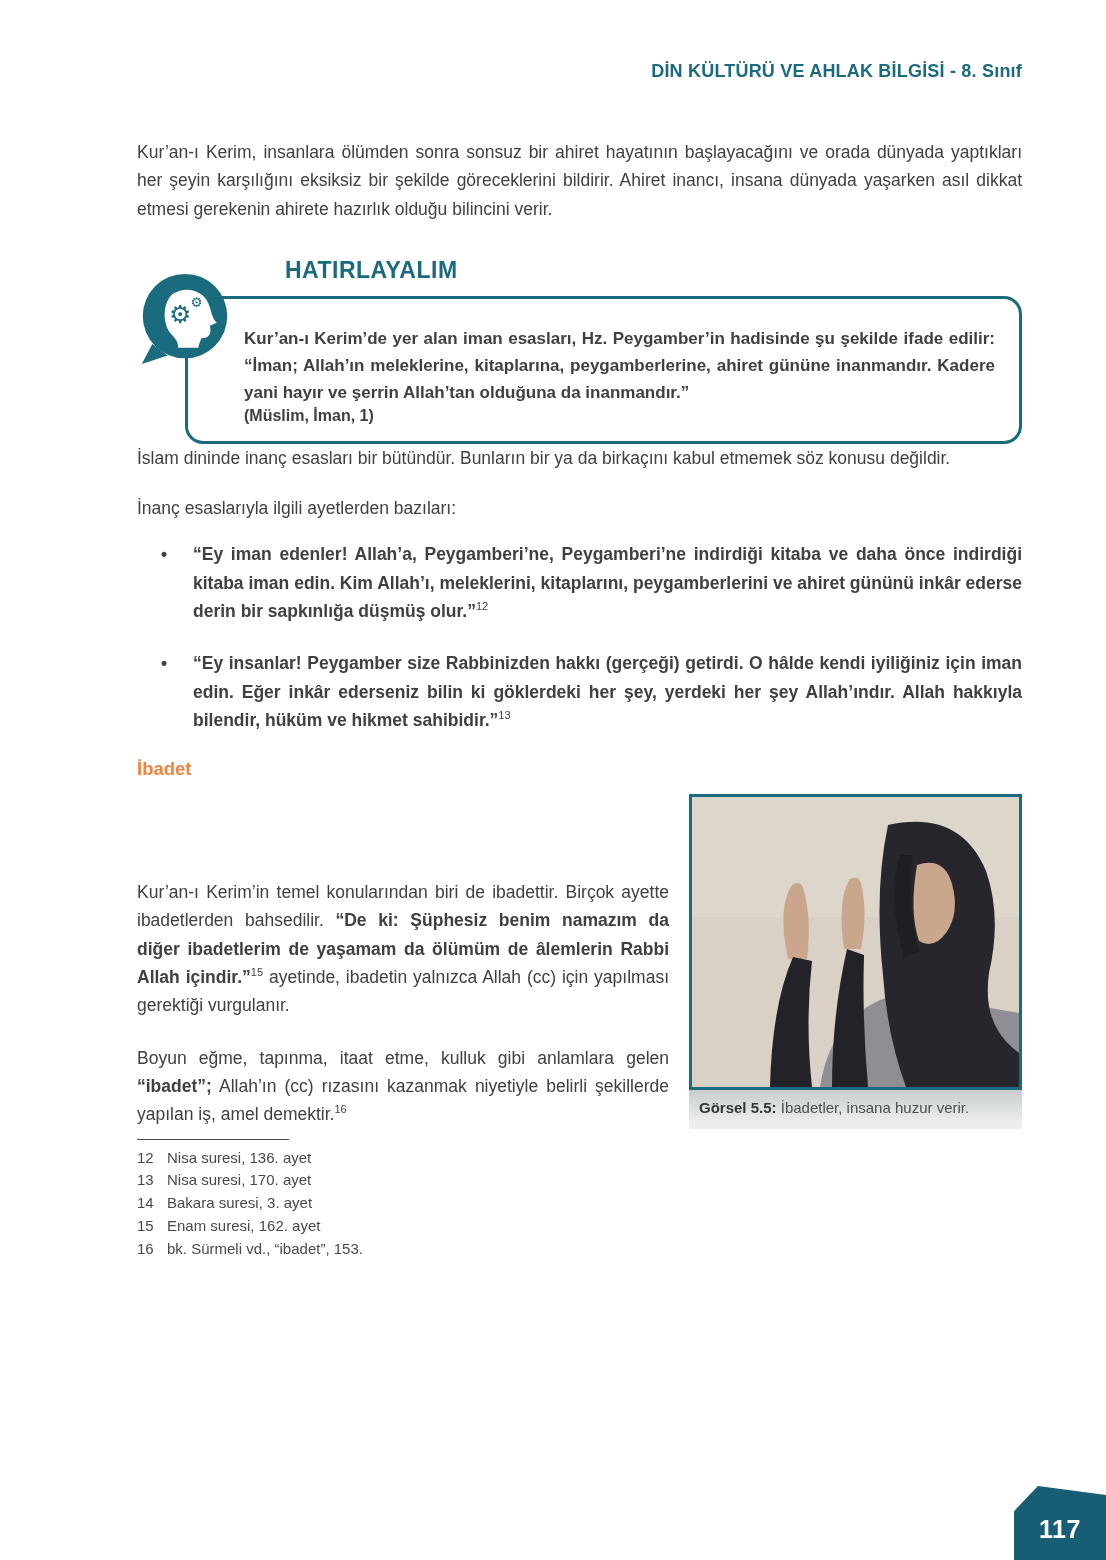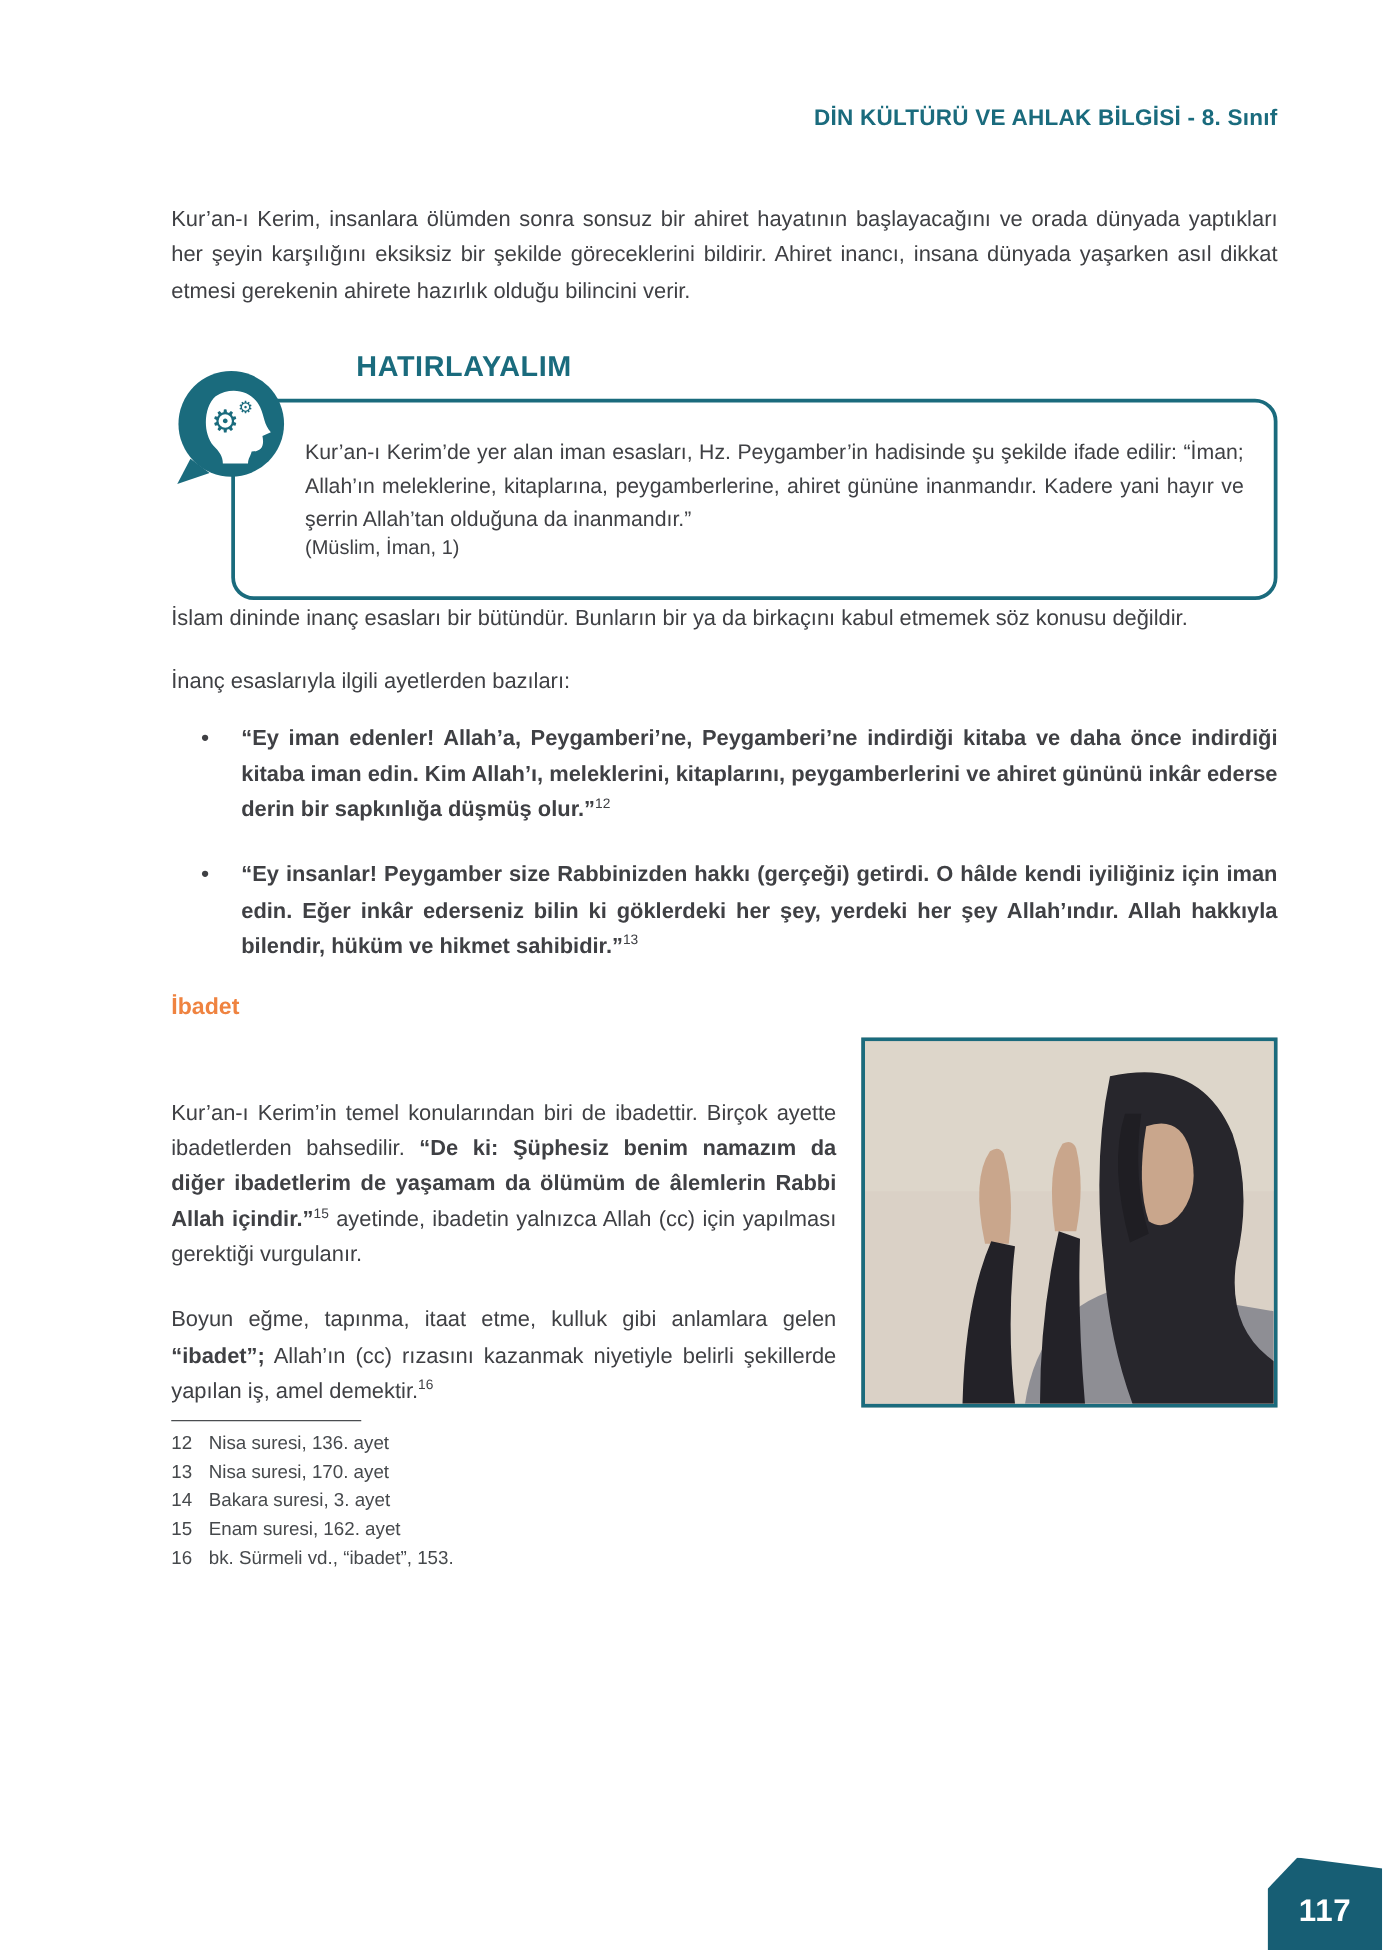--- a/index.html
+++ b/index.html
@@ -17,21 +17,21 @@
   .page{
     position:relative;
     width:1106px;height:1560px;
     background:#ffffff;
     overflow:hidden;
   }
   .content{
     padding:0 84px 0 137px;
   }
   .header{
-    margin-top:84px;
+    margin-top:61px;
     text-align:right;
     color:var(--teal);
     font-weight:bold;
     font-size:18px;
     letter-spacing:.2px;
   }
   p.para, .intro{
     font-size:17.5px;
     line-height:1.62;
     text-align:justify;
@@ -45,21 +45,22 @@
     color:var(--teal);
     font-weight:bold;
     font-size:23px;
     letter-spacing:.5px;
     margin-bottom:12px;
   }
   .reminder-box{
     margin-left:48px;
     border:3px solid var(--teal);
     border-radius:18px;
-    padding:26px 24px 29px 56px;
+    padding:26px 24px 16px 56px;
+    font-weight:bold;
   }
   .reminder-box p{
     font-size:17px;
     line-height:1.6;
     text-align:justify;
   }
   .reminder-source{
     text-align:left;
     font-size:16px;
     margin-top:0;
@@ -230,20 +231,23 @@
             <path d="M128 290 Q140 212 210 196 L327 216 L327 290 Z" fill="#8e8e94"></path>
             <path d="M196 28 Q268 12 294 74 Q310 120 297 176 Q290 226 322 252 L327 256 L327 290 L214 290 Q195 238 191 178 Q182 94 196 28 Z" fill="#27262c"></path>
             <path d="M225 68 q27 -9 35 19 q8 29 -6 49 q-13 17 -27 8 q-10 -29 -2 -76 z" fill="#c9a68c"></path>
             <path d="M221 58 q-7 52 6 96 l-15 7 q-17 -62 -4 -103 z" fill="#1f1e23"></path>
             <path d="M96 162 q-11 -52 4 -74 q7 -5 11 2 q9 31 4 72 z" fill="#c9a68c"></path>
             <path d="M152 152 q-7 -50 6 -70 q8 -4 11 4 q7 29 0 66 z" fill="#c9a68c"></path>
             <path d="M78 290 q2 -82 23 -130 l19 4 q-7 62 0 126 z" fill="#232228"></path>
             <path d="M140 290 q0 -72 15 -138 l17 6 q-2 64 4 132 z" fill="#232228"></path>
           </svg>
         </div>
+        <figcaption>
+          <strong>Görsel 5.5:</strong><span> İbadetler, insana huzur verir.</span>
+        </figcaption>
       </figure>
     </div>
 
     <div class="footnotes">
       <div class="fn-rule"></div>
       <div class="fn">
         <span class="num">12</span>
           <span>Nisa suresi, 136. ayet</span>
       </div>
       <div class="fn">

